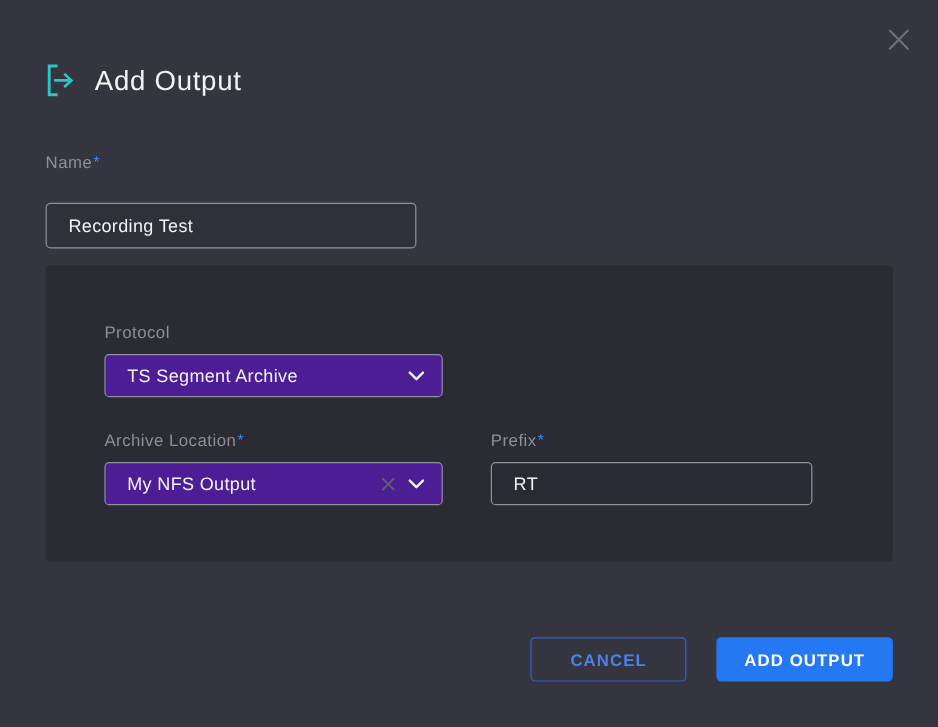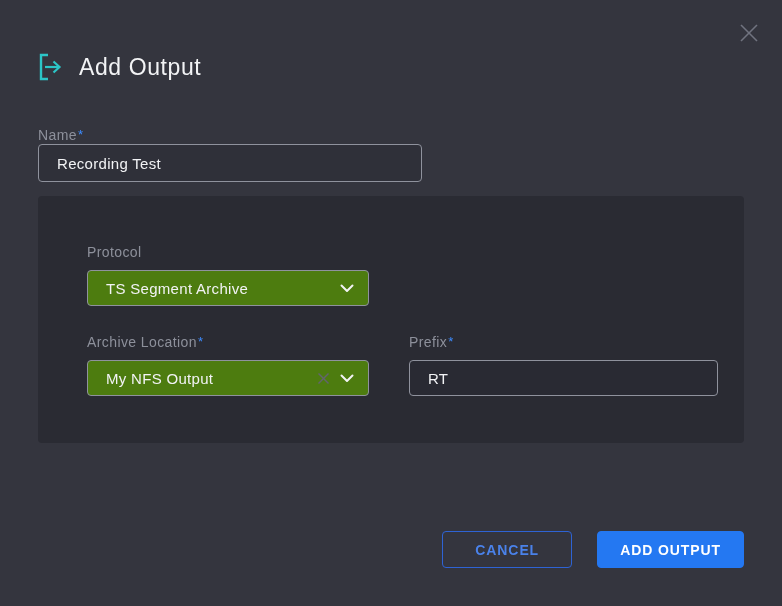--- a/index.html
+++ b/index.html
@@ -26,22 +26,22 @@
   
   .field-label {
     font-size: 14px; color: #8d909b; letter-spacing: 0.4px; font-weight: 500;
     display: block;
   }
   .req { color: #3d8bfd; font-size: 13px; vertical-align: top; margin-left: 1px; }
 
   
   .name-label { margin-top: 45px; }
   .text-input {
-    margin-top: 1px;
-    width: 384px; height: 38px;
+    margin-top: 26px;
+    width: 309px; height: 38px;
     background: #2f3039;
     border: 1px solid #8f929d;
     border-radius: 4px;
     color: #f2f3f5;
     font-family: "Liberation Sans", sans-serif;
     font-size: 15px;
     letter-spacing: 0.3px;
     padding: 0 18px;
     outline: none;
   }
@@ -58,34 +58,34 @@
     width: 706px; height: 247px;
     background: #2a2b33;
     border-radius: 4px;
     padding: 48px 49px 0 49px;
   }
   .panel .row2 { margin-top: 28px; display: flex; gap: 40px; }
 
   .combobox {
     margin-top: 10px;
     width: 282px; height: 36px;
-    background: #4d7c0f;
+    background: #4c1d95;
     border: 1px solid #8f929d;
     border-radius: 4px;
     display: flex; align-items: center;
     padding: 0 14px 0 18px;
     cursor: pointer;
   }
   .combobox .value { flex: 1; font-size: 15px; letter-spacing: 0.3px; color: #f2f3f5; }
   .combobox .clear-x { display: flex; align-items: center; margin-right: 10px; cursor: pointer; }
   .combobox .chev { display: flex; align-items: center; }
 
   .prefix-input {
     margin-top: 10px;
-    width: 309px; height: 36px;
+    width: 268px; height: 36px;
     background: #292a33;
   }
 
   
   .footer {
     position: absolute; right: 38px; top: 531px;
     display: flex; gap: 25px; justify-content: space-between;
   }
   .btn {
     height: 37px; min-width: 130px;

